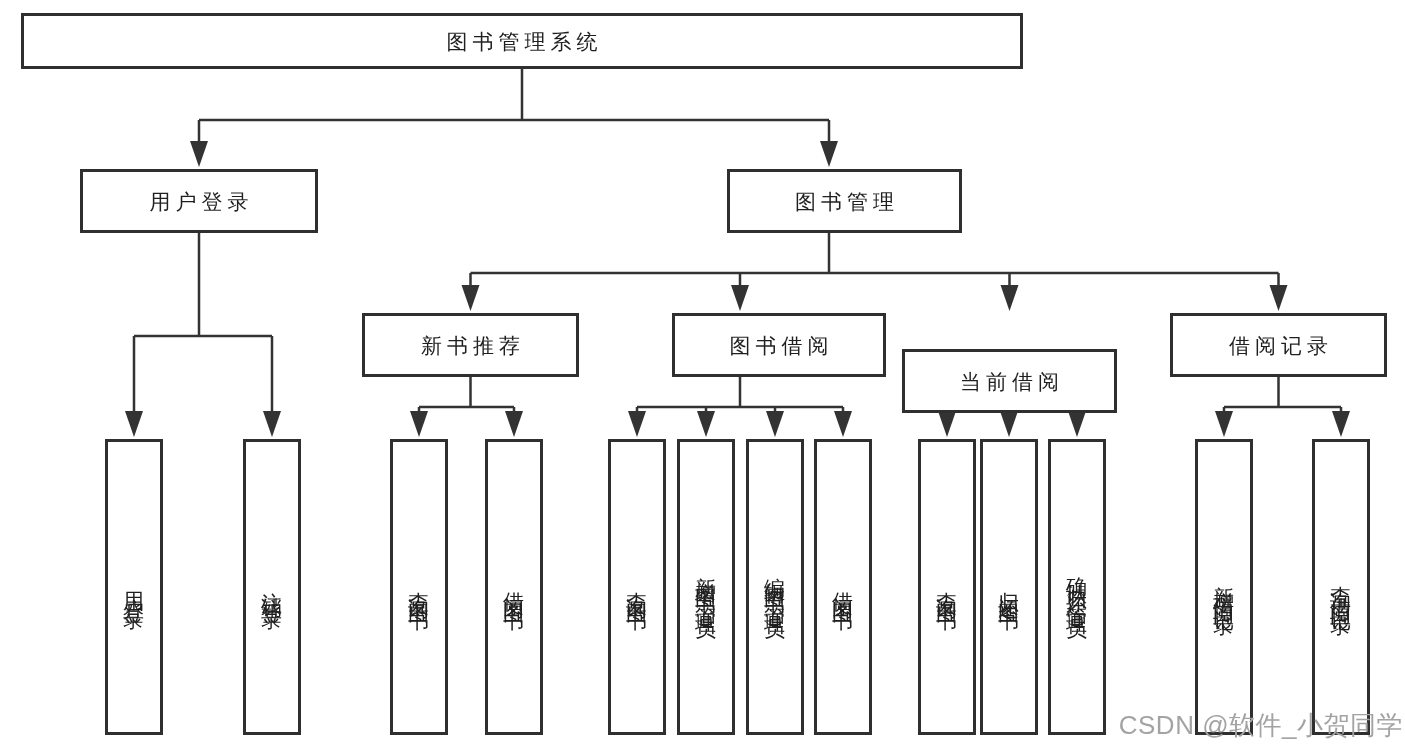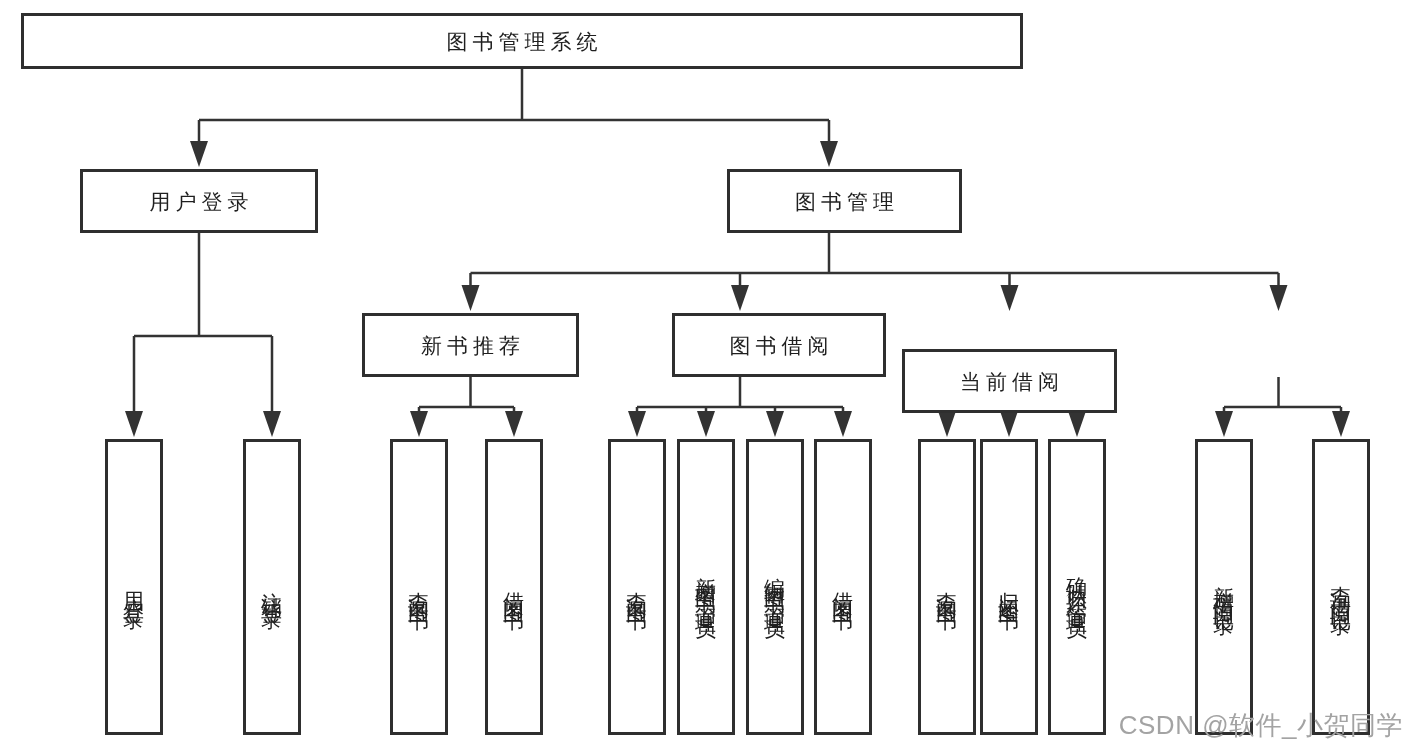--- a/index.html
+++ b/index.html
@@ -100,20 +100,23 @@
 
   <div class="hnode" style="left:362px;top:313px;width:217px;height:64px;">
     <span>新书推荐</span>
   </div>
   <div class="hnode" style="left:633px;top:313px;width:214px;height:64px;margin-left:39px;">
     <span>图书借阅</span>
   </div>
   <div class="hnode" style="left:902px;top:313px;width:215px;height:64px;margin-top:36px;">
     <span>当前借阅</span>
   </div>
+  <div class="hnode" style="left:1170px;top:313px;width:217px;height:64px;">
+    <span>借阅记录</span>
+  </div>
 
   <div class="leaf" style="left:105px;">
     <span>用户登录</span>
   </div>
   <div class="leaf" style="left:243px;">
     <span>注销登录</span>
   </div>
   <div class="leaf" style="left:390px;">
     <span>查询图书</span>
   </div>

